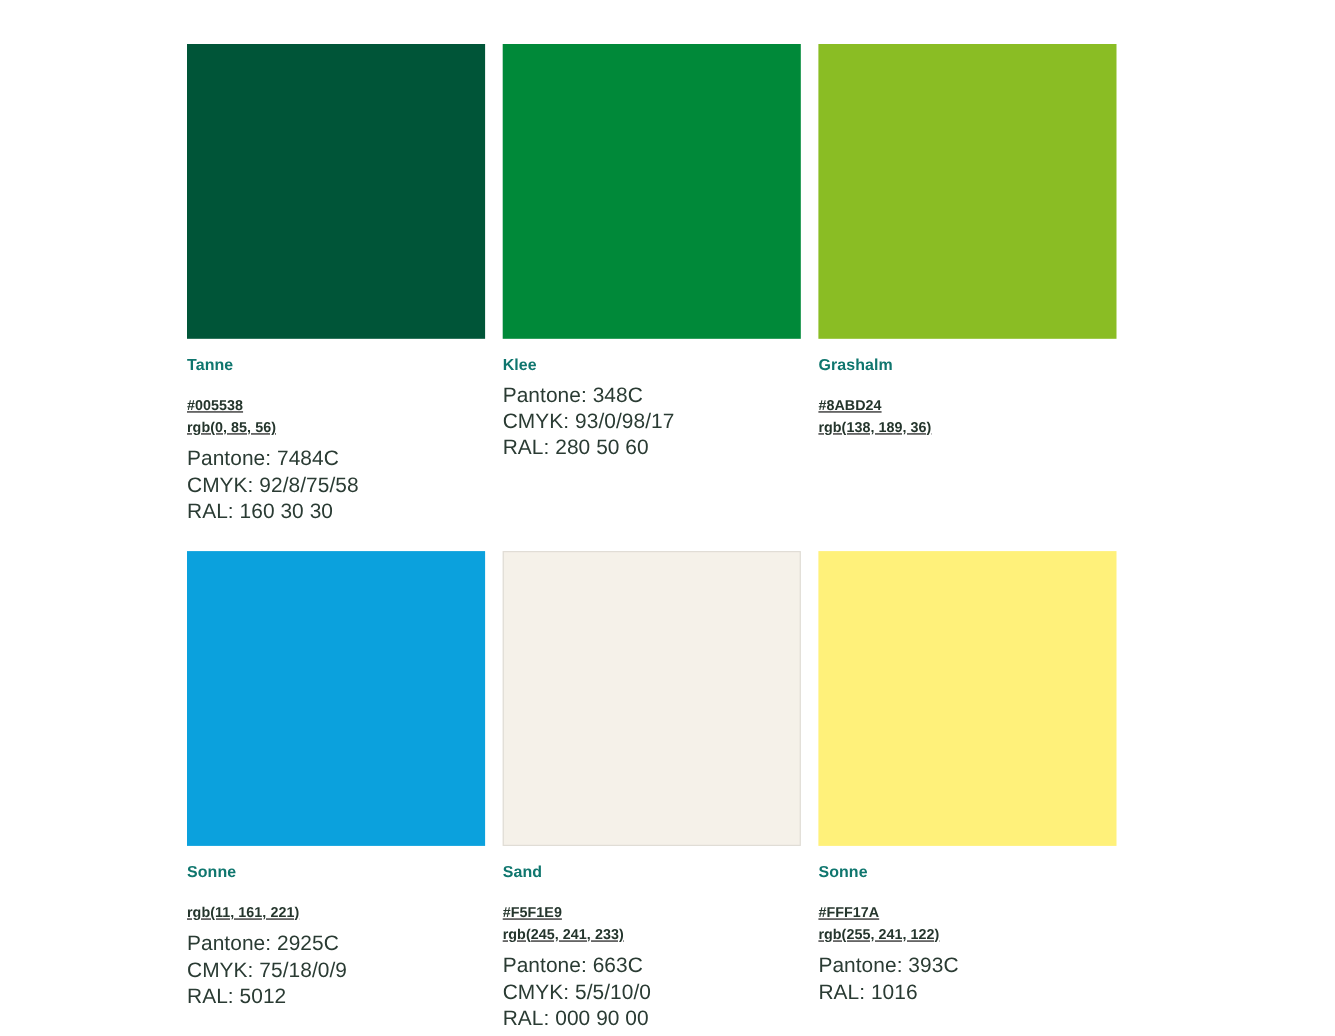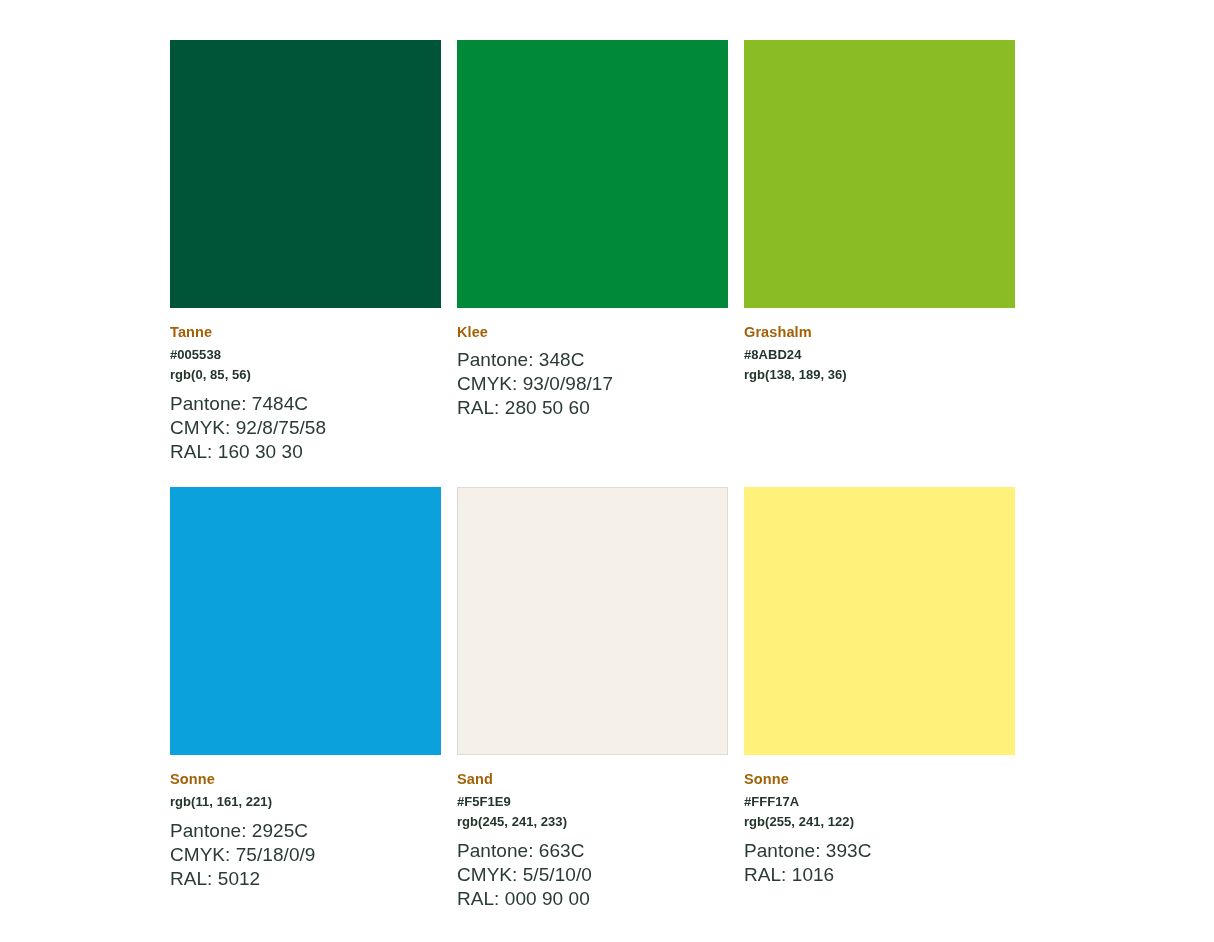--- a/index.html
+++ b/index.html
@@ -44,28 +44,29 @@
     display: block;
   }
 
   .swatch.has-border {
     border: 1px solid #dedbd4;
   }
 
   .card-name {
     font-size: 14.5px;
     font-weight: bold;
-    color: #a16207;
+    color: #0f766e;
     margin-top: 15px;
     letter-spacing: 0.1px;
     line-height: 18px;
   }
 
   .code-block {
-    margin-top: 4px;
+    margin-top: 18px;
+    text-decoration: underline;
   }
 
   .code-line {
     font-size: 13px;
     font-weight: bold;
     color: #24352c;
     line-height: 20px;
     letter-spacing: 0.05px;
   }
 

